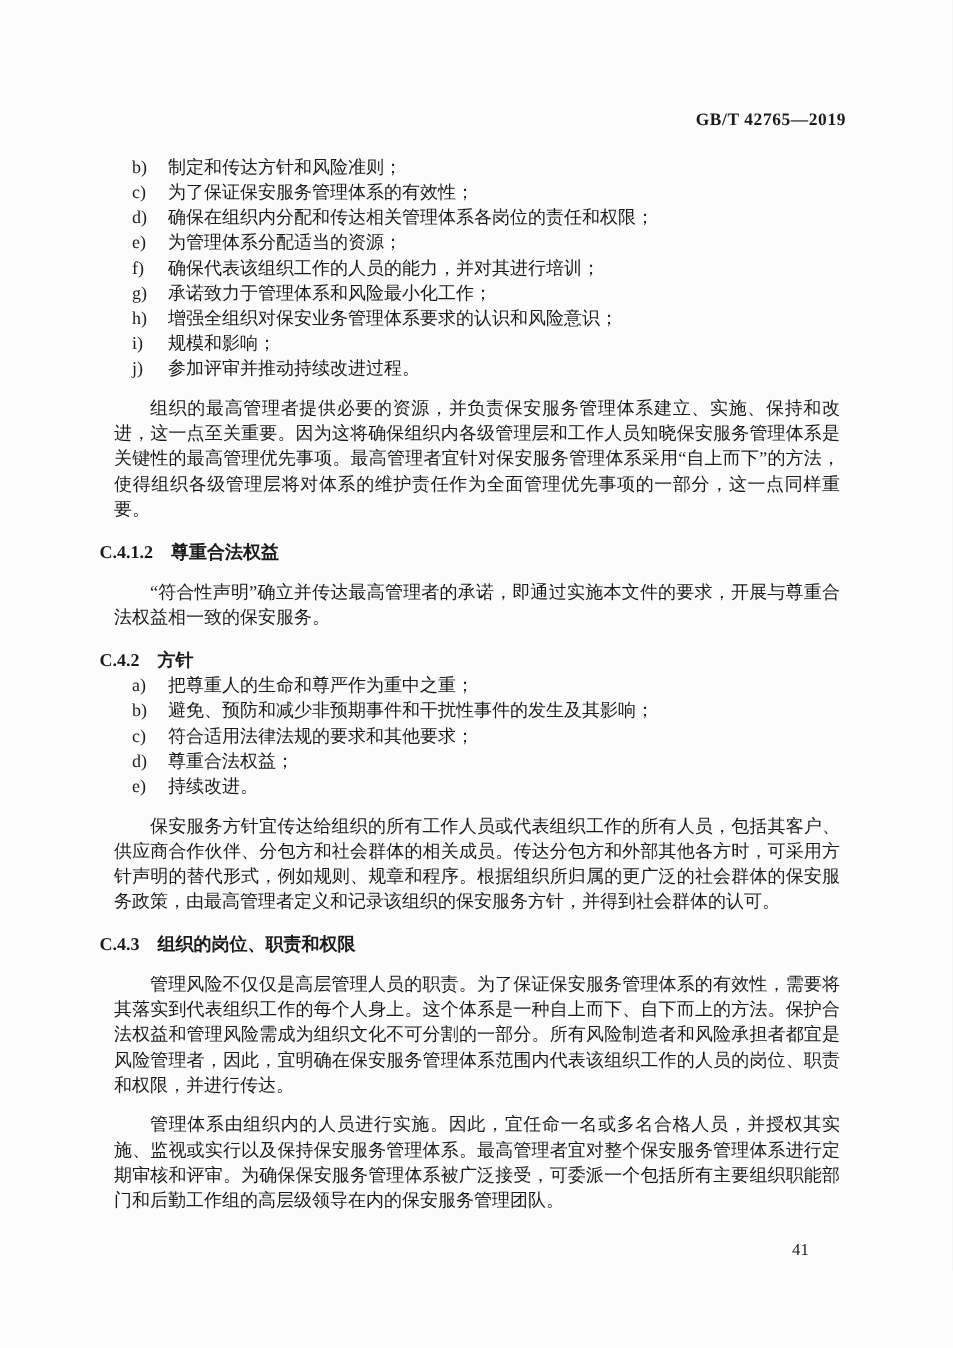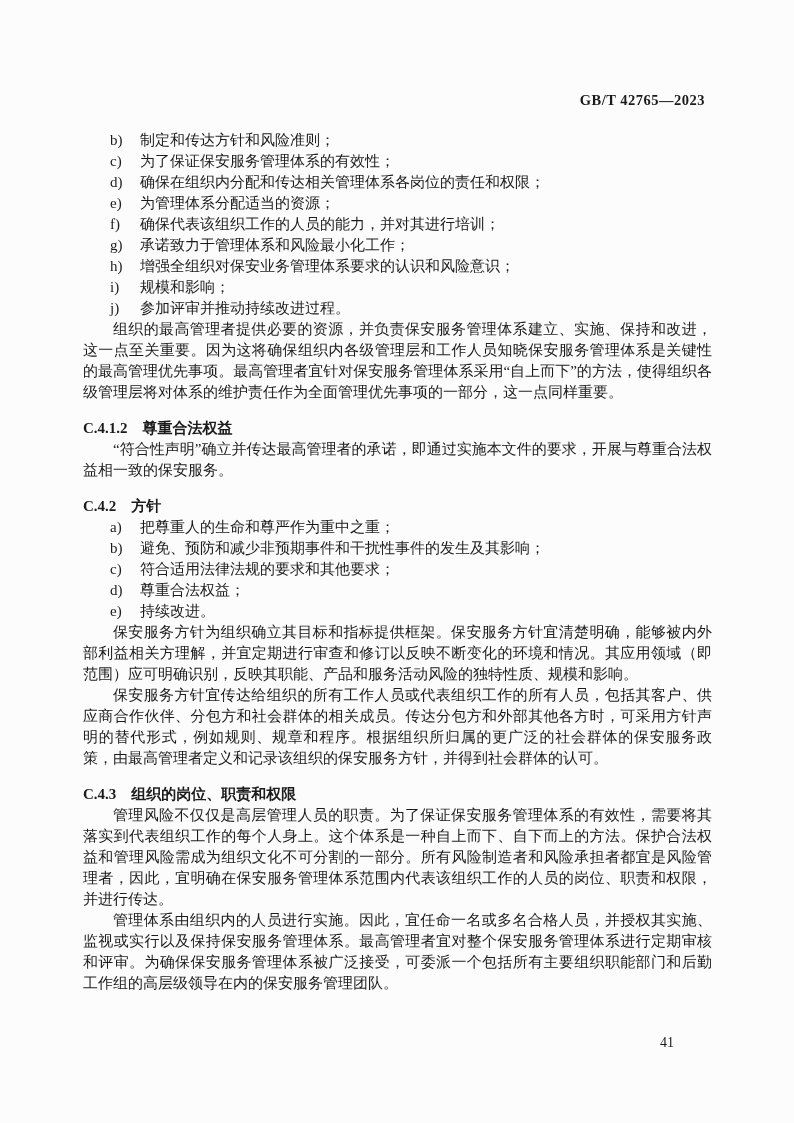--- a/index.html
+++ b/index.html
@@ -45,21 +45,21 @@
     line-height: 21px;
   }
   .doc-list .marker {
     flex: 0 0 30px;
     width: 30px;
   }
   .doc-list .li-text {
     flex: 1;
   }
   p.para {
-    margin: 0;
+    margin: 12px;
     text-indent: 2em;
   }
   h3.sec-heading {
     margin: 14px 0 0 0;
     font-size: 15px;
     line-height: 21px;
     font-weight: bold;
     font-family: "Liberation Sans", "DejaVu Sans", sans-serif;
     text-align: left;
   }
@@ -77,21 +77,21 @@
     font-size: 14px;
     line-height: 18px;
   }
 </style>
 </head>
 <body>
 
 <div class="page">
 
   <div class="running-head">
-    <span>GB/T 42765—2023</span>
+    <span>GB/T 42765—2019</span>
   </div>
 
   <div class="content">
 
     <div class="doc-list">
       <div class="li">
         <span class="marker">b)</span>
         <span class="li-text">制定和传达方针和风险准则；</span>
       </div>
       <div class="li">
@@ -155,21 +155,20 @@
       <div class="li">
         <span class="marker">d)</span>
         <span class="li-text">尊重合法权益；</span>
       </div>
       <div class="li">
         <span class="marker">e)</span>
         <span class="li-text">持续改进。</span>
       </div>
     </div>
 
-    <p class="para mt3">保安服务方针为组织确立其目标和指标提供框架。保安服务方针宜清楚明确，能够被内外部利益相关方理解，并宜定期进行审查和修订以反映不断变化的环境和情况。其应用领域（即范围）应可明确识别，反映其职能、产品和服务活动风险的独特性质、规模和影响。</p>
     <p class="para">保安服务方针宜传达给组织的所有工作人员或代表组织工作的所有人员，包括其客户、供应商合作伙伴、分包方和社会群体的相关成员。传达分包方和外部其他各方时，可采用方针声明的替代形式，例如规则、规章和程序。根据组织所归属的更广泛的社会群体的保安服务政策，由最高管理者定义和记录该组织的保安服务方针，并得到社会群体的认可。</p>
 
     <h3 class="sec-heading">
       <span class="sec-num">C.4.3</span><span>组织的岗位、职责和权限</span>
     </h3>
     <p class="para mt7">管理风险不仅仅是高层管理人员的职责。为了保证保安服务管理体系的有效性，需要将其落实到代表组织工作的每个人身上。这个体系是一种自上而下、自下而上的方法。保护合法权益和管理风险需成为组织文化不可分割的一部分。所有风险制造者和风险承担者都宜是风险管理者，因此，宜明确在保安服务管理体系范围内代表该组织工作的人员的岗位、职责和权限，并进行传达。</p>
     <p class="para">管理体系由组织内的人员进行实施。因此，宜任命一名或多名合格人员，并授权其实施、监视或实行以及保持保安服务管理体系。最高管理者宜对整个保安服务管理体系进行定期审核和评审。为确保保安服务管理体系被广泛接受，可委派一个包括所有主要组织职能部门和后勤工作组的高层级领导在内的保安服务管理团队。</p>
 
   </div>
 

